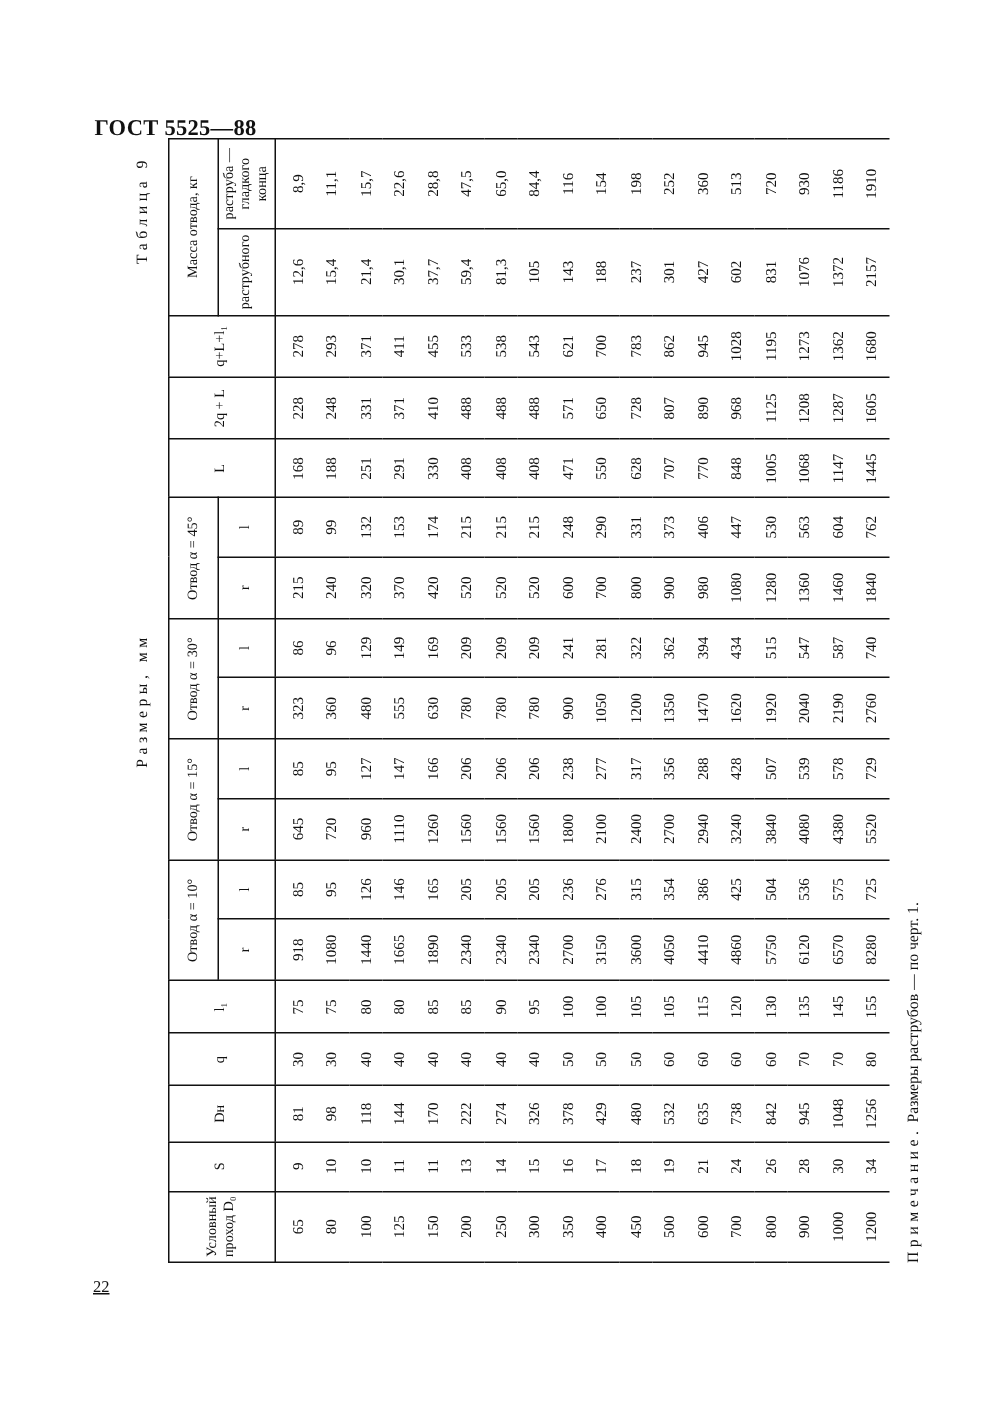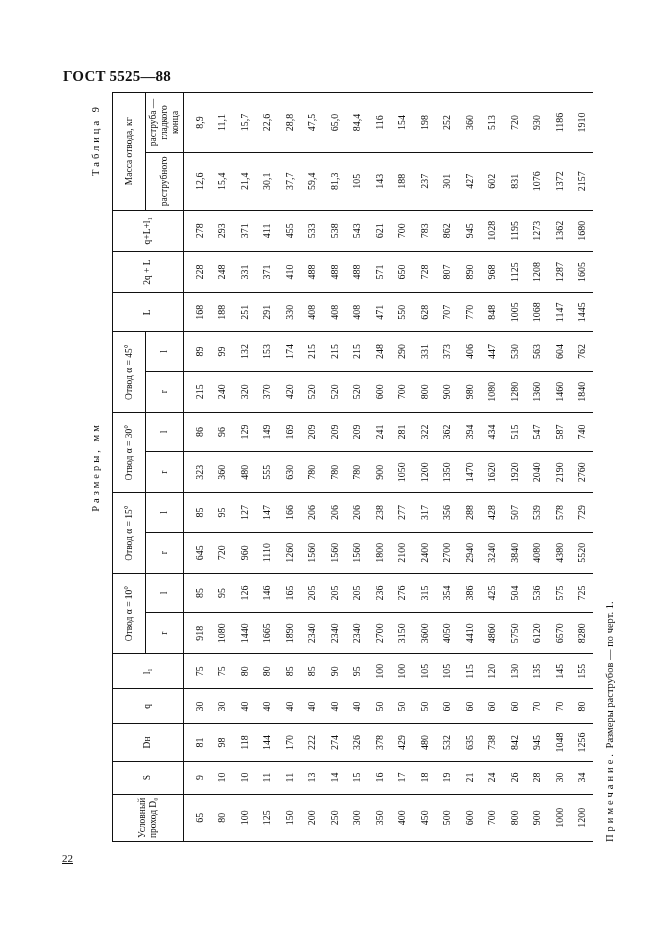--- a/index.html
+++ b/index.html
@@ -1,18 +1,18 @@
 <!DOCTYPE html>
 <html><head>
 <meta charset="utf-8">
 <style>
   html, body { margin:0; padding:0; background:#ffffff; }
   body { width:661px; height:936px; position:relative; overflow:hidden;
          font-family:"Liberation Serif","DejaVu Serif",serif; color:#111; }
-  .doc-header { position:absolute; left:63px; top:68px; font-size:15px; font-weight:bold; letter-spacing:0.2px; }
+  .doc-header { position:absolute; left:63px; top:78px; font-size:15px; font-weight:bold; letter-spacing:0.2px; }
   .page-number { position:absolute; left:62px; top:852px; font-size:11px;text-decoration:underline; }
   
   .rot-wrap { position:absolute; left:112px; top:842px; width:750px; height:540px;
               transform-origin:0 0; transform:rotate(-90deg); }
   .table-label { position:absolute; right:12px; top:-22px; font-size:10.5px; letter-spacing:3px; }
   .table-caption { position:absolute; left:0; width:750px; top:-22px; text-align:center; font-size:10.5px; letter-spacing:3px; }
   table.main { position:absolute; left:0; top:0; border-collapse:collapse; width:750px; font-size:10px; }
   table.main th { font-weight:normal; border:1.2px solid #111; padding:2px 2px; text-align:center; vertical-align:middle; font-size:9.5px; line-height:1.15; }
   table.main td { text-align:center; padding:0; height:22.5px; font-size:10px; border-left:1.2px solid #111; border-right:1.2px solid #111; }
   table.main tbody tr:first-child td { padding-top:4px; }

